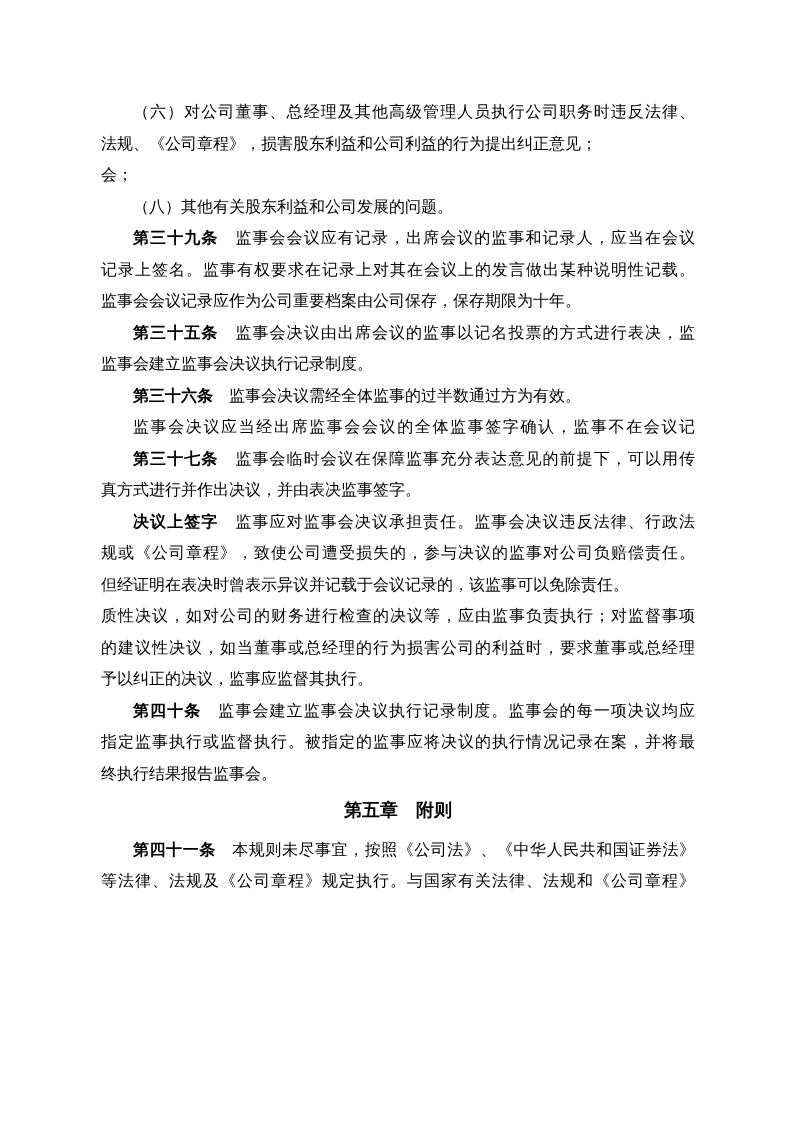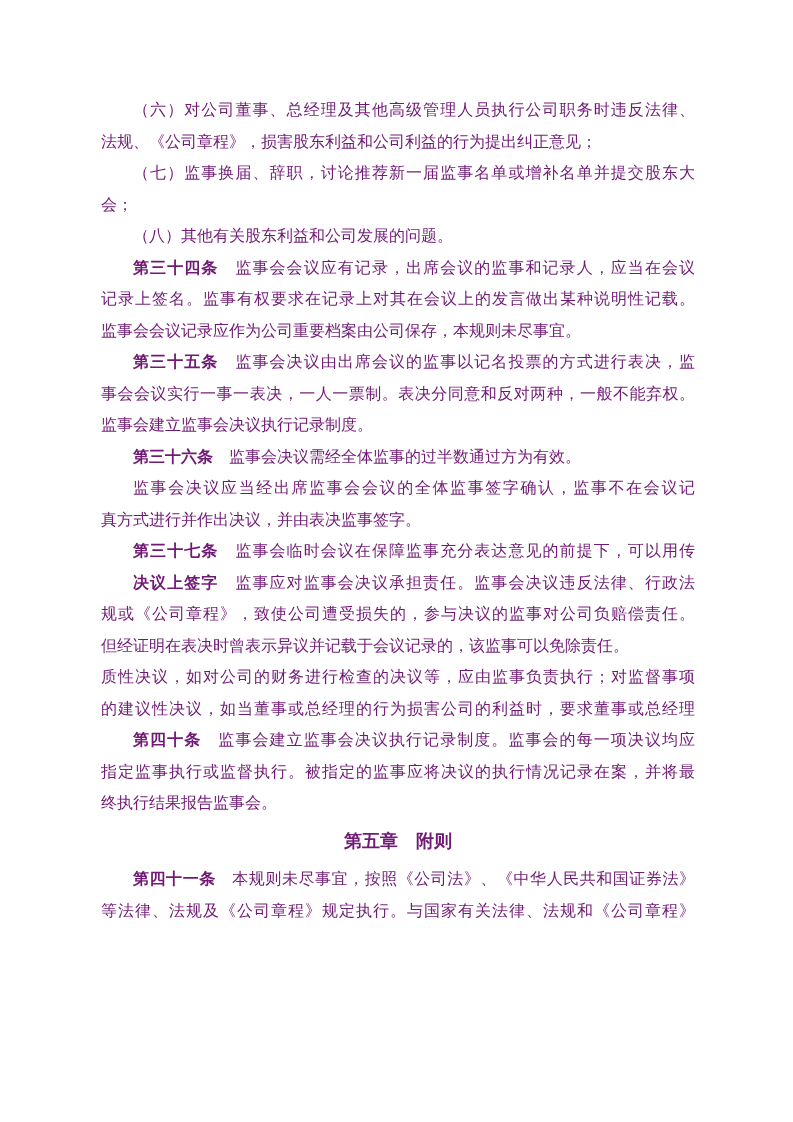--- a/index.html
+++ b/index.html
@@ -6,22 +6,22 @@
     margin: 0;
     padding: 0;
     background: #ffffff;
   }
   .page {
     position: relative;
     width: 793px;
     height: 1040px;
     background: #ffffff;
     overflow: hidden;
-    font-family: Liberation Mono, monospace;
-    color: #701a75;
+    font-family: Liberation Sans, sans-serif;
+    color: #000000;
   }
   .content {
     position: absolute;
     left: 101px;
     top: 96px;
     width: 594px;
   }
   .line {
     font-size: 16px;
     line-height: 31.5px;
@@ -50,44 +50,43 @@
   }
 </style>
 </head>
 <body>
 
 <div class="page">
   <div class="content">
 
     <div class="line ind full">（六）对公司董事、总经理及其他高级管理人员执行公司职务时违反法律、</div>
     <div class="line">法规、《公司章程》，损害股东利益和公司利益的行为提出纠正意见；</div>
-    <div class="line ind full">（七）监事换届、辞职，讨论推荐新一届监事名单或增补名单并提交股东大</div>
     <div class="line">会；</div>
     <div class="line ind">（八）其他有关股东利益和公司发展的问题。</div>
 
-    <div class="line ind full"><span class="term">第三十四条</span><span>　监事会会议应有记录，出席会议的监事和记录人，应当在会议</span></div>
+    <div class="line ind full"><span class="term">第三十九条</span><span>　监事会会议应有记录，出席会议的监事和记录人，应当在会议</span></div>
     <div class="line full">记录上签名。监事有权要求在记录上对其在会议上的发言做出某种说明性记载。</div>
-    <div class="line">监事会会议记录应作为公司重要档案由公司保存，本规则未尽事宜。</div>
+    <div class="line">监事会会议记录应作为公司重要档案由公司保存，保存期限为十年。</div>
 
     <div class="line ind full"><span class="term">第三十五条</span><span>　监事会决议由出席会议的监事以记名投票的方式进行表决，监</span></div>
-    <div class="line full">事会会议实行一事一表决，一人一票制。表决分同意和反对两种，一般不能弃权。</div>
     <div class="line">监事会建立监事会决议执行记录制度。</div>
 
     <div class="line ind"><span class="term">第三十六条</span><span>　监事会决议需经全体监事的过半数通过方为有效。</span></div>
     <div class="line ind full">监事会决议应当经出席监事会会议的全体监事签字确认，监事不在会议记</div>
 
+    <div class="line ind full"><span class="term">第三十七条</span><span>　监事会临时会议在保障监事充分表达意见的前提下，可以用传</span></div>
     <div class="line">真方式进行并作出决议，并由表决监事签字。</div>
-    <div class="line ind full"><span class="term">第三十七条</span><span>　监事会临时会议在保障监事充分表达意见的前提下，可以用传</span></div>
 
     <div class="line ind full"><span class="term">决议上签字</span><span>　监事应对监事会决议承担责任。监事会决议违反法律、行政法</span></div>
     <div class="line full">规或《公司章程》，致使公司遭受损失的，参与决议的监事对公司负赔偿责任。</div>
     <div class="line">但经证明在表决时曾表示异议并记载于会议记录的，该监事可以免除责任。</div>
 
     <div class="line full">质性决议，如对公司的财务进行检查的决议等，应由监事负责执行；对监督事项</div>
     <div class="line full">的建议性决议，如当董事或总经理的行为损害公司的利益时，要求董事或总经理</div>
+    <div class="line">予以纠正的决议，监事应监督其执行。</div>
 
     <div class="line ind full"><span class="term">第四十条</span><span>　监事会建立监事会决议执行记录制度。监事会的每一项决议均应</span></div>
     <div class="line full">指定监事执行或监督执行。被指定的监事应将决议的执行情况记录在案，并将最</div>
     <div class="line">终执行结果报告监事会。</div>
 
     <div class="line heading">第五章　附则</div>
 
     <div class="line ind full"><span class="term">第四十一条</span><span>　本规则未尽事宜，按照《公司法》、《中华人民共和国证券法》</span></div>
     <div class="line full">等法律、法规及《公司章程》规定执行。与国家有关法律、法规和《公司章程》</div>
 

